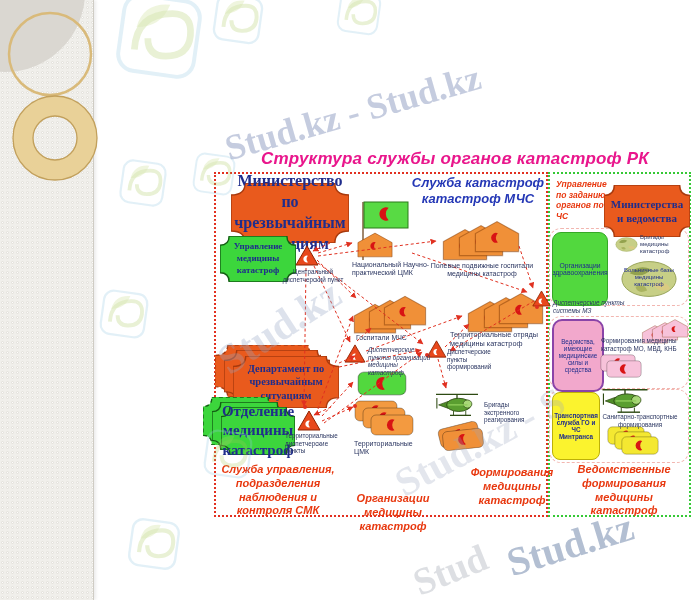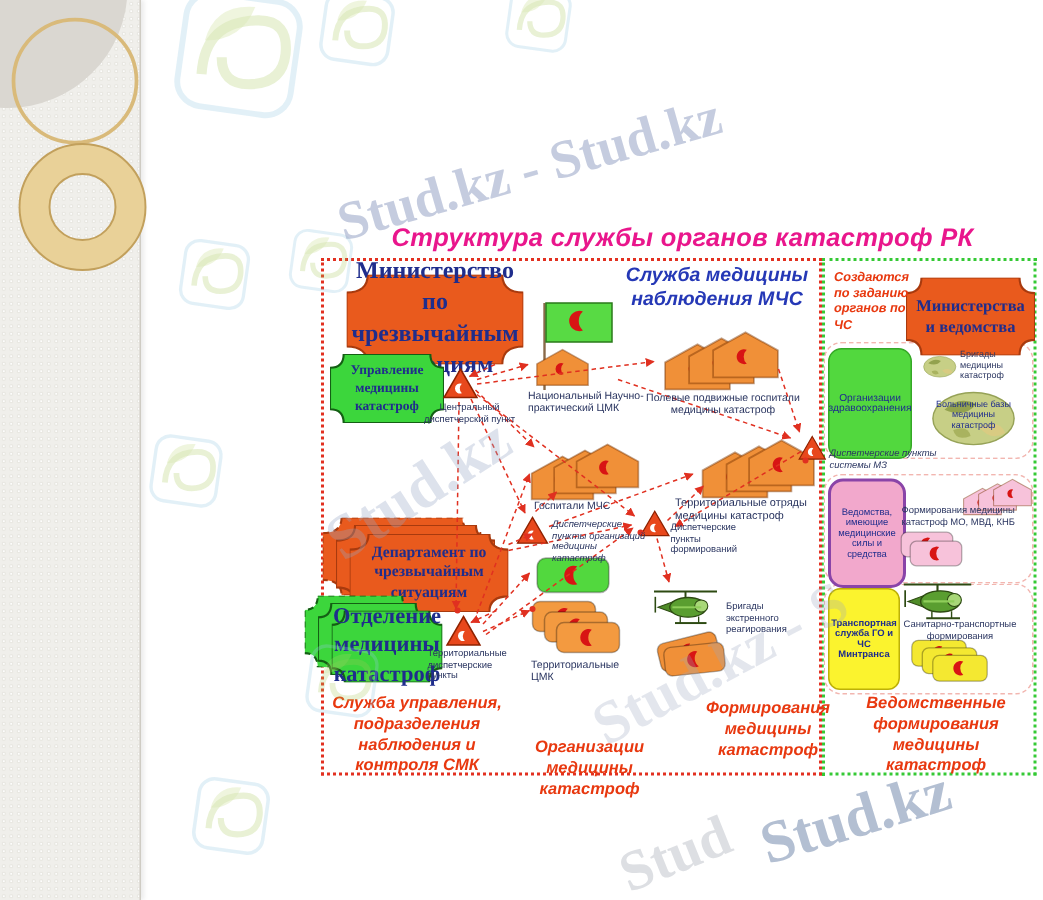--- a/index.html
+++ b/index.html
@@ -126,21 +126,21 @@
   </svg>
 
 <div class="abs title">Структура службы органов катастроф РК</div>
 
 <div class="abs frame-red"></div>
 <div class="abs frame-green"></div>
 <div class="abs rowcard" style="left:549px;top:228px;width:138px;height:76px"></div>
 <div class="abs rowcard" style="left:549px;top:316px;width:138px;height:71px"></div>
 <div class="abs rowcard" style="left:549px;top:389px;width:138px;height:72px"></div>
 
-<div class="abs mchs-header">Служба медицины наблюдения МЧС</div>
+<div class="abs mchs-header">Служба катастроф катастроф МЧС</div>
 
 <div class="abs plq" style="left:231px;top:183px;width:118px;height:60px">
   <svg class="plq-orange">
       <use href="#plq"></use>
     </svg>
   <div class="plq-text" style="font-size:16px">Министерство по чрезвычайным ситуациям</div>
 </div>
 
 <div class="abs plq" style="left:220px;top:236px;width:76px;height:46px">
   <svg class="plq-green">
@@ -280,21 +280,21 @@
   <svg class="abs" style="left:4px;top:9px;transform:rotate(-6deg)" width="46" height="21" fill="#f09038">
       <use href="#card"></use>
     </svg>
 </div>
 
 <div class="abs red-note footer" style="left:219px;top:463px;width:118px">Служба управления, подразделения наблюдения и контроля СМК</div>
 <div class="abs red-note footer" style="left:350px;top:492px;width:86px">Организации медицины катастроф</div>
 <div class="abs red-note footer" style="left:462px;top:466px;width:100px">Формирования медицины катастроф</div>
 <div class="abs red-note footer" style="left:570px;top:463px;width:108px">Ведомственные формирования медицины катастроф</div>
 
-<div class="abs red-note" style="left:556px;top:179px;width:54px;font-size:8.5px">Создаются по заданию органов по ЧС</div>
+<div class="abs red-note" style="left:556px;top:179px;width:54px;font-size:8.5px">Управление по заданию органов по ЧС</div>
 
 <div class="abs plq" style="left:604px;top:185px;width:86px;height:52px">
   <svg class="plq-orange">
       <use href="#plq"></use>
     </svg>
   <div class="plq-text" style="font-size:11px">Министерства и ведомства</div>
 </div>
 
 <div class="abs" style="left:552px;top:232px;width:50px;height:68px;background:#52d83e;border:1px solid #35a826;border-radius:9px;z-index:10;display:flex;align-items:center;justify-content:center;text-align:center;color:#1f2d8c;font-size:6.8px;padding:2px">
   <span>Организации здравоохранения</span>

